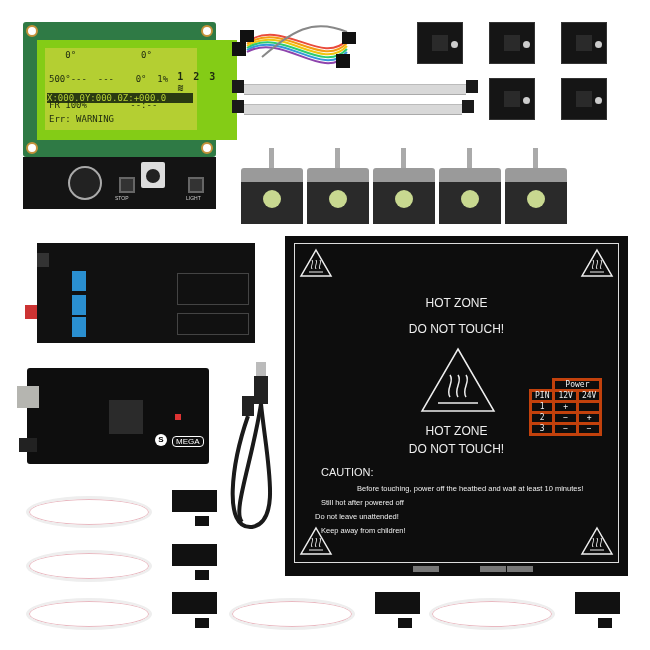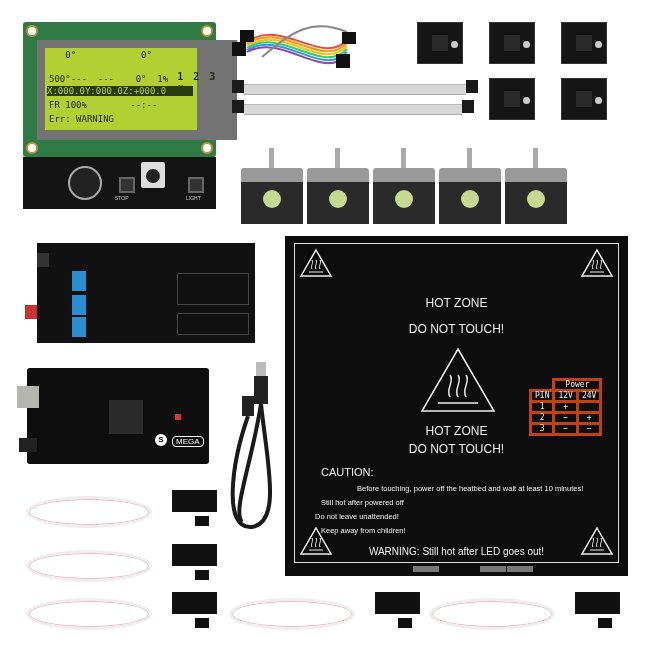--- a/index.html
+++ b/index.html
@@ -1,21 +1,21 @@
 <!DOCTYPE html>
 <html><head>
 <meta charset="utf-8">
 <style>
   html,body{margin:0;padding:0;background:#fff;}
   body{width:650px;height:650px;position:relative;overflow:hidden;font-family:"Liberation Sans",sans-serif;}
   .abs{position:absolute;}
   
   .lcd-board{left:23px;top:22px;width:193px;height:135px;background:#2f7a45;border-radius:3px;}
   .lcd-board .hole{position:absolute;width:8px;height:8px;border-radius:50%;background:#fff;border:2px solid #c4913a;}
-  .lcd-frame{position:absolute;left:14px;top:18px;width:200px;height:100px;background:#737373;}
+  .lcd-frame{position:absolute;left:14px;top:18px;width:200px;height:100px;background:#84cc16;}
   .lcd-screen{position:absolute;left:8px;top:8px;width:152px;height:82px;background:#b4cf32;font-family:"DejaVu Sans Mono",monospace;color:#1e2a10;font-size:9px;}
   .lcd-screen .row{position:absolute;left:4px;white-space:pre;}
   .lcd-coords{background:#2a3a12;color:#b4cf32;left:2px!important;width:146px;}
   .lcd-bottom{left:23px;top:157px;width:193px;height:52px;background:#141414;}
   .buzzer{position:absolute;left:45px;top:9px;width:30px;height:30px;border-radius:50%;background:#222;border:2px solid #aaa;}
   .btn-sq{position:absolute;width:12px;height:12px;background:#333;border:2px solid #666;}
   .encoder{position:absolute;left:118px;top:5px;width:24px;height:26px;background:#ddd;border-radius:2px;}
   .encoder::after{content:"";position:absolute;left:5px;top:7px;width:14px;height:14px;border-radius:50%;background:#222;}
   .tiny{position:absolute;font-size:5px;color:#ccc;}
   
@@ -59,21 +59,21 @@
   <div class="hole" style="left:3px;bottom:3px"></div>
   <div class="hole" style="right:3px;bottom:3px"></div>
   <div class="lcd-frame">
     <div class="lcd-screen">
       <div class="row" style="top:2px">   0°            0°</div>
       <div class="row" style="top:12px;font-weight:bold;font-size:10px;letter-spacing:10px;">
         <span>1</span><span>2</span><span>3</span>
         <span style="letter-spacing:0">≋</span>
       </div>
       <div class="row" style="top:26px">500°---  ---    0°  1%</div>
-      <div class="row lcd-coords" style="top:38px">X:000.0Y:000.0Z:+000.0</div>
+      <div class="row lcd-coords" style="top:45px">X:000.0Y:000.0Z:+000.0</div>
       <div class="row" style="top:52px">FR 100%        --:--</div>
       <div class="row" style="top:66px">Err: WARNING</div>
     </div>
   </div>
 </div>
 <div class="abs lcd-bottom">
   <div class="buzzer"></div>
   <div class="btn-sq" style="left:96px;top:20px"></div>
   <div class="tiny" style="left:92px;top:38px">STOP</div>
   <div class="encoder"></div>
@@ -251,21 +251,20 @@
         <polygon points="17,2 32,28 2,28" fill="none" stroke="#eee" stroke-width="1.5"></polygon>
         <path d="M13 12c2 3-2 6 0 9M17 12c2 3-2 6 0 9M21 12c2 3-2 6 0 9" stroke="#eee" fill="none"></path>
         <line x1="10" y1="24" x2="24" y2="24" stroke="#eee"></line>
       </svg>
     <svg class="abs" style="right:4px;bottom:6px" width="34" height="30">
         <polygon points="17,2 32,28 2,28" fill="none" stroke="#eee" stroke-width="1.5"></polygon>
         <path d="M13 12c2 3-2 6 0 9M17 12c2 3-2 6 0 9M21 12c2 3-2 6 0 9" stroke="#eee" fill="none"></path>
         <line x1="10" y1="24" x2="24" y2="24" stroke="#eee"></line>
       </svg>
 
-    <div class="bed-text" style="left:0;width:323px;text-align:center;top:302px;font-size:10px;">WARNING: Still hot after LED goes out!</div>
   </div>
   <div class="abs" style="left:128px;top:330px;width:26px;height:6px;background:#777;"></div>
   <div class="abs" style="left:195px;top:330px;width:26px;height:6px;background:#777;"></div>
   <div class="abs" style="left:222px;top:330px;width:26px;height:6px;background:#777;"></div>
 </div>
 
 <div class="abs" style="left:22px;top:486px;width:200px;height:50px">
   <div class="abs cable-loop" style="left:4px;top:10px;width:120px;height:26px;"></div>
   <div class="abs endstop" style="left:150px;top:4px"></div>
   <div class="abs" style="left:173px;top:30px;width:14px;height:10px;background:#111"></div>

